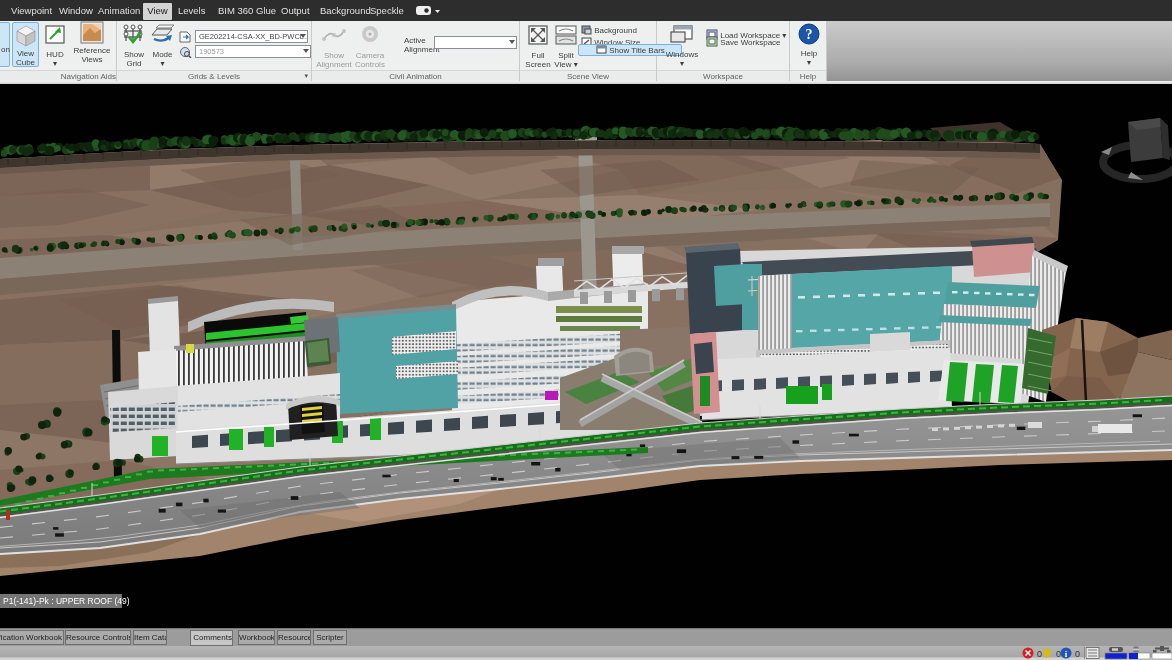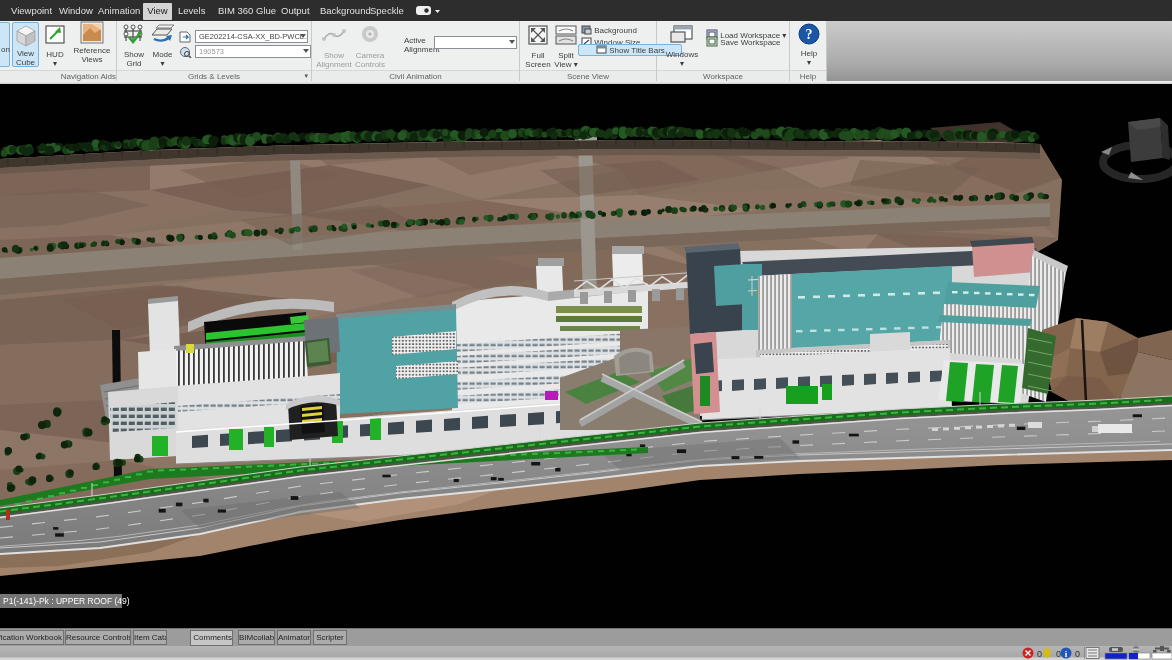--- a/index.html
+++ b/index.html
@@ -1663,22 +1663,22 @@
       <rect x="0.0" y="510.0" width="122.0" height="14.0" fill="#757575"></rect>
       <text x="3" y="520" font-size="8.5" fill="#ffffff" font-family="Liberation Sans, sans-serif">P1(-141)-Pk : UPPER ROOF (49)</text>
     </svg>
   </div>
 
 <div class="tabbar">
 <div class="btab" style="left:-12px;width:76px">...ification Workbook</div>
 <div class="btab" style="left:65px;width:66px">Resource Controls</div>
 <div class="btab" style="left:133px;width:34px">Item Catalog</div>
 <div class="btab sel" style="left:190px;width:43px">Comments</div>
-<div class="btab" style="left:238px;width:37px">BIMcollab</div>
-<div class="btab" style="left:277px;width:34px">Animator</div>
+<div class="btab" style="left:238px;width:37px">Workbook</div>
+<div class="btab" style="left:277px;width:34px">Resource</div>
 <div class="btab" style="left:313px;width:34px">Scripter</div>
 
 </div>
 
 <div class="statusbar">
   <svg style="position:absolute;left:1020px;top:1px" width="80" height="12">
     <circle cx="8" cy="6" r="5.5" fill="#cc2222"></circle>
       <path d="M 5.5 3.5 L 10.5 8.5 M 10.5 3.5 L 5.5 8.5" stroke="#fff" stroke-width="1.4"></path>
     <text x="17" y="9.5" font-size="9" fill="#333" font-family="Liberation Sans">0</text>
     <ellipse cx="27" cy="6" rx="3.5" ry="5" fill="#d8b812"></ellipse>

